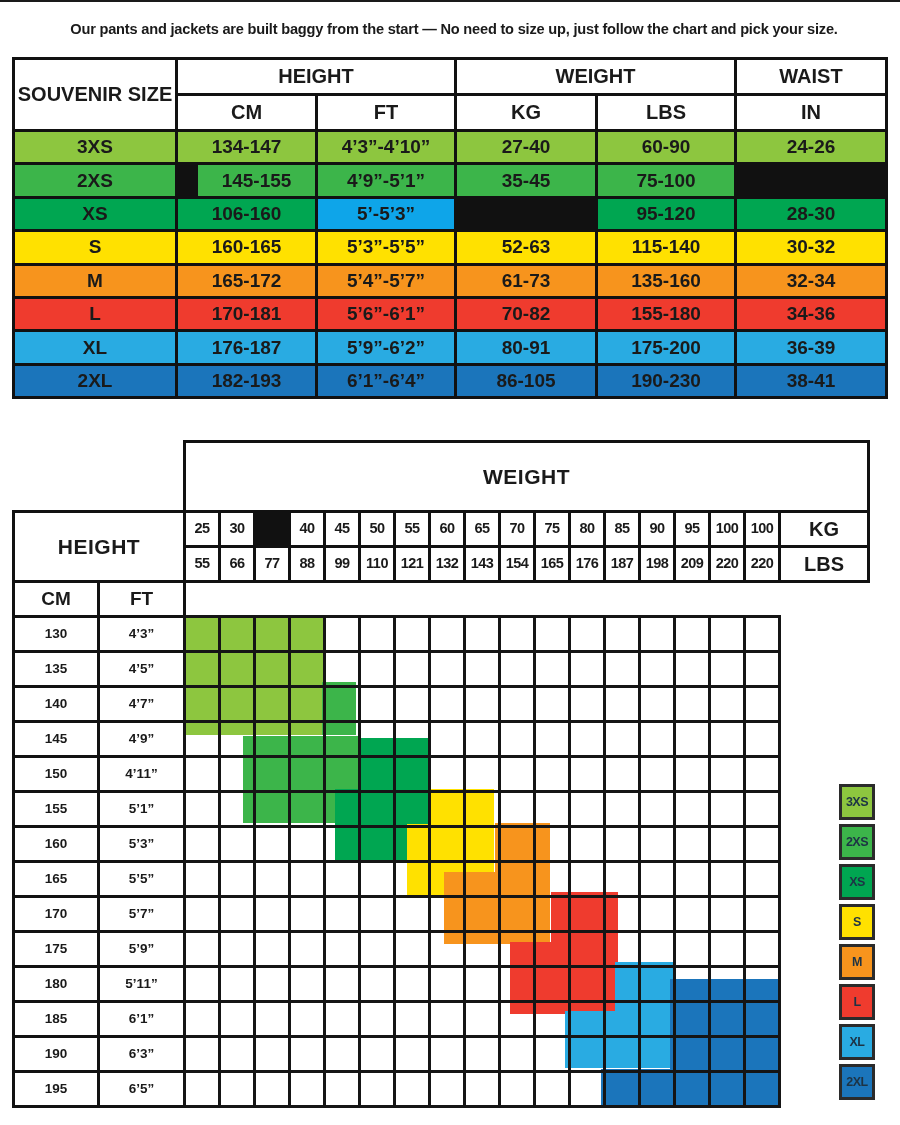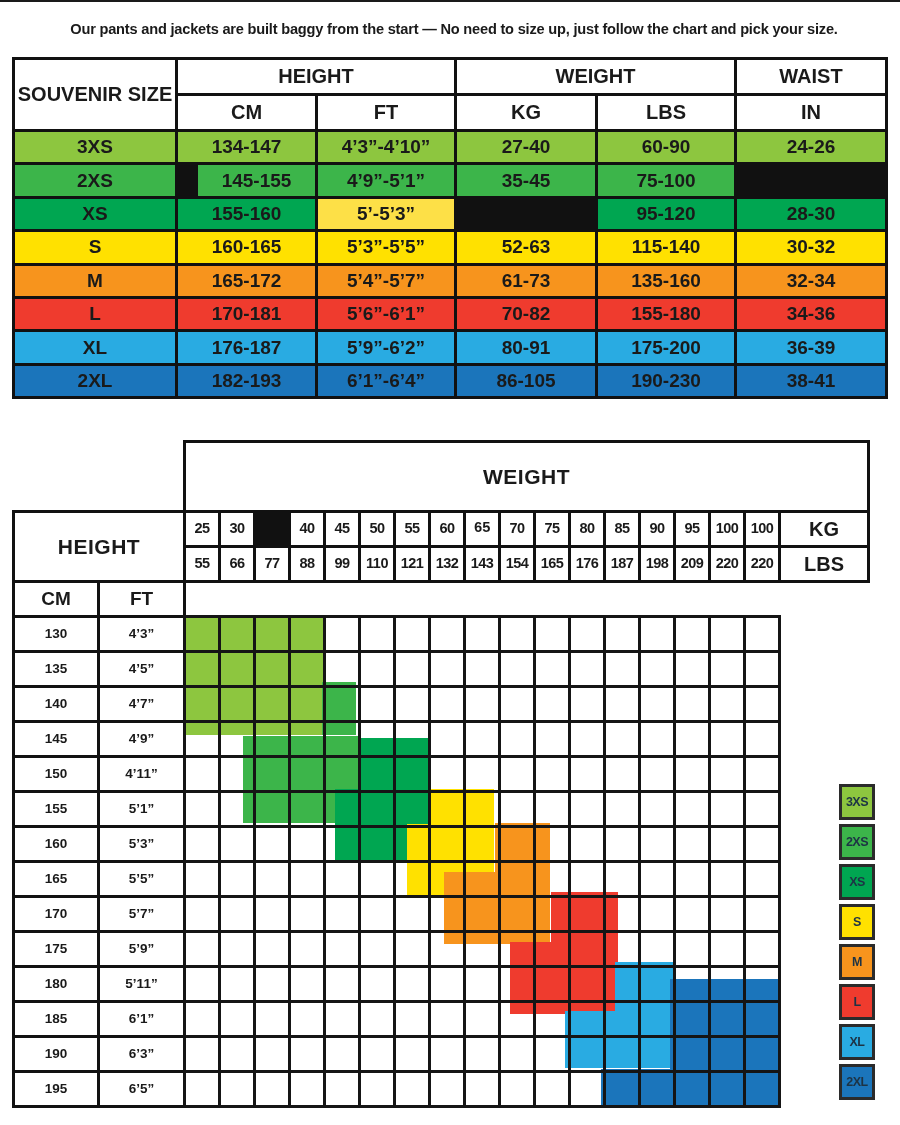--- a/index.html
+++ b/index.html
@@ -87,22 +87,22 @@
     <div class="cell" style="grid-area: 3 / 3; background: rgb(141, 198, 63);">4’3”-4’10”</div>
     <div class="cell" style="grid-area: 3 / 4; background: rgb(141, 198, 63);">27-40</div>
     <div class="cell" style="grid-area: 3 / 5; background: rgb(141, 198, 63);">60-90</div>
     <div class="cell" style="grid-area: 3 / 6; background: rgb(141, 198, 63);">24-26</div>
     <div class="cell" style="grid-area: 4 / 1; background: rgb(60, 181, 74);">2XS</div>
     <div class="cell" style="grid-area: 4 / 2; background: rgb(60, 181, 74); margin-left: 20px;">145-155</div>
     <div class="cell" style="grid-area: 4 / 3; background: rgb(60, 181, 74);">4’9”-5’1”</div>
     <div class="cell" style="grid-area: 4 / 4; background: rgb(60, 181, 74);">35-45</div>
     <div class="cell" style="grid-area: 4 / 5; background: rgb(60, 181, 74);">75-100</div>
     <div class="cell" style="grid-area: 5 / 1; background: rgb(0, 166, 81);">XS</div>
-    <div class="cell" style="grid-area: 5 / 2; background: rgb(0, 166, 81);">155-160</div>
-    <div class="cell" style="grid-area: 5 / 3; background: #fde047;">5’-5’3”</div>
+    <div class="cell" style="grid-area: 5 / 2; background: rgb(0, 166, 81);">106-160</div>
+    <div class="cell" style="grid-area: 5 / 3; background: #0ea5e9;">5’-5’3”</div>
     <div class="cell" style="grid-area: 5 / 5; background: rgb(0, 166, 81);">95-120</div>
     <div class="cell" style="grid-area: 5 / 6; background: rgb(0, 166, 81);">28-30</div>
     <div class="cell" style="grid-area: 6 / 1; background: rgb(255, 225, 0);">S</div>
     <div class="cell" style="grid-area: 6 / 2; background: rgb(255, 225, 0);">160-165</div>
     <div class="cell" style="grid-area: 6 / 3; background: rgb(255, 225, 0);">5’3”-5’5”</div>
     <div class="cell" style="grid-area: 6 / 4; background: rgb(255, 225, 0);">52-63</div>
     <div class="cell" style="grid-area: 6 / 5; background: rgb(255, 225, 0);">115-140</div>
     <div class="cell" style="grid-area: 6 / 6; background: rgb(255, 225, 0);">30-32</div>
     <div class="cell" style="grid-area: 7 / 1; background: rgb(247, 148, 29);">M</div>
     <div class="cell" style="grid-area: 7 / 2; background: rgb(247, 148, 29);">165-172</div>
@@ -136,21 +136,21 @@
 
   <div id="weights-grid">
       <div class="cell" style="grid-row: 1;">25</div>
       <div class="cell" style="grid-row: 1;">30</div>
       <div class="cell" style="grid-row: 1; margin-top: 46px;">35</div>
       <div class="cell" style="grid-row: 1;">40</div>
       <div class="cell" style="grid-row: 1;">45</div>
       <div class="cell" style="grid-row: 1;">50</div>
       <div class="cell" style="grid-row: 1;">55</div>
       <div class="cell" style="grid-row: 1;">60</div>
-      <div class="cell" style="grid-row: 1; font-family: Liberation Mono, monospace;">65</div>
+      <div class="cell" style="grid-row: 1;">65</div>
       <div class="cell" style="grid-row: 1;">70</div>
       <div class="cell" style="grid-row: 1;">75</div>
       <div class="cell" style="grid-row: 1;">80</div>
       <div class="cell" style="grid-row: 1;">85</div>
       <div class="cell" style="grid-row: 1;">90</div>
       <div class="cell" style="grid-row: 1;">95</div>
       <div class="cell" style="grid-row: 1;">100</div>
       <div class="cell" style="grid-row: 1;">100</div>
       <div class="cell" style="grid-row: 2;">55</div>
       <div class="cell" style="grid-row: 2;">66</div>

